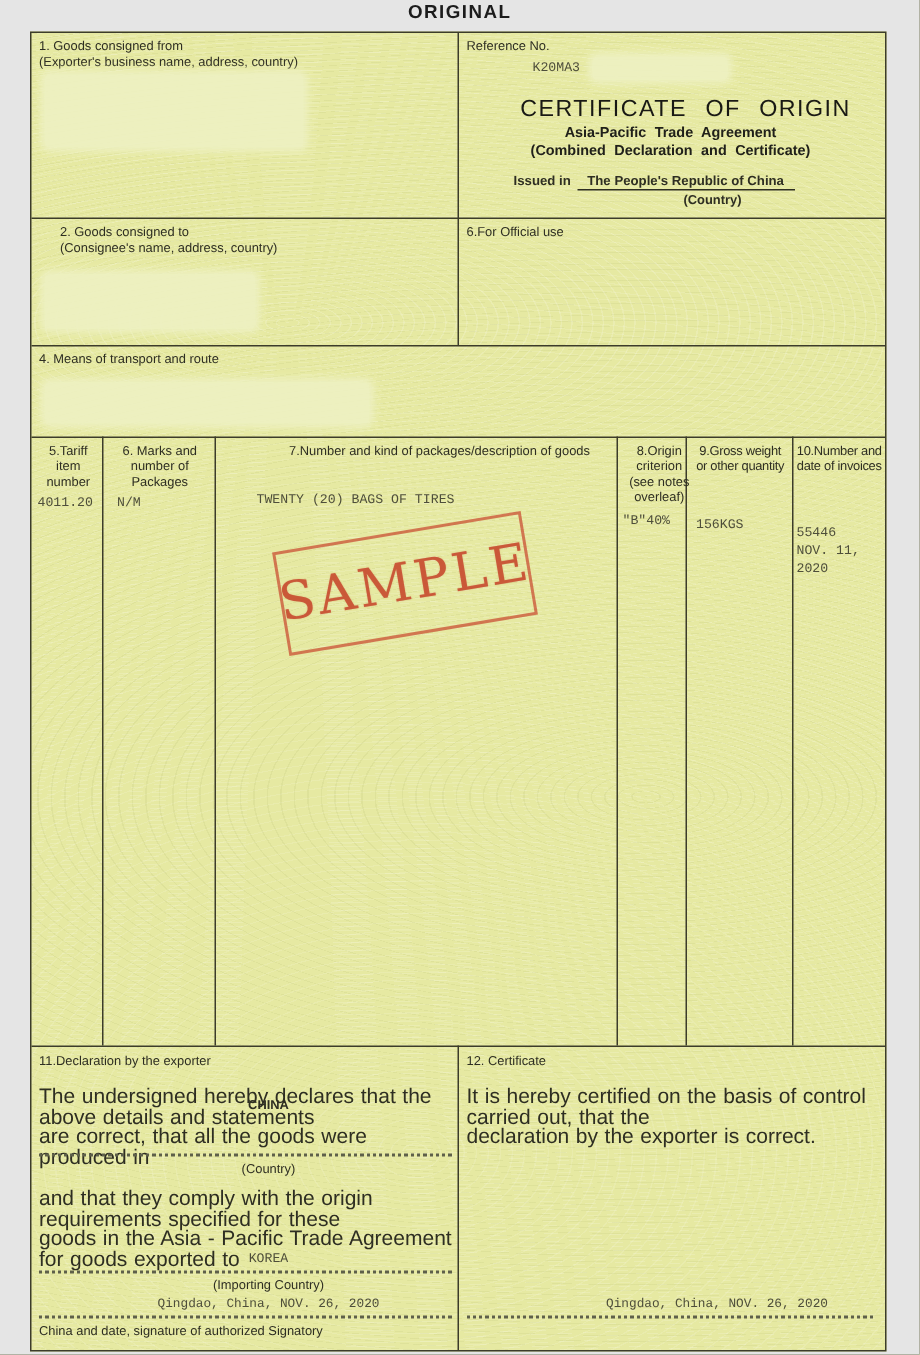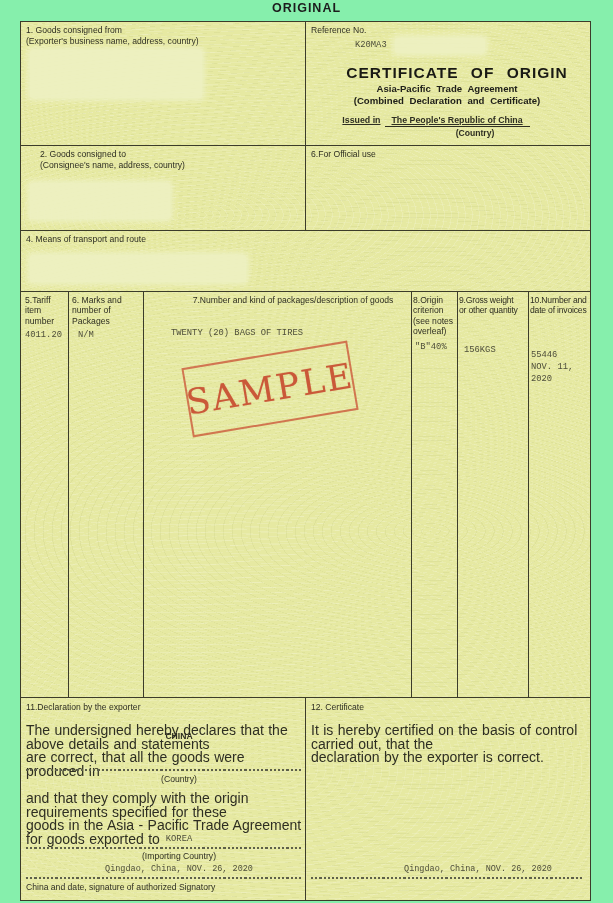--- a/index.html
+++ b/index.html
@@ -5,21 +5,21 @@
   :root{
     --paper:#e6e9a2;
     --paper-light:#eef1c2;
     --grid:#3c3c2a;
     --ink:#2e2e22;
     --type-ink:#4e4e3a;
     --stamp:#c7492f;
   }
   html,body{margin:0;padding:0;background:#888;}
   .sheet{
-    position:relative;width:613px;height:903px;background:#86efac;
+    position:relative;width:613px;height:903px;background:#e5e5e5;
     font-family:"Liberation Sans",sans-serif;color:var(--ink);
     margin:0 auto;overflow:hidden;
   }
   .copy-label{
     position:absolute;top:1px;left:0;width:100%;text-align:center;
     font-size:12.5px;font-weight:bold;letter-spacing:1px;color:#1c1c1c;
   }
   .cert{
     position:absolute;left:20px;top:21px;width:569px;height:878px;
     border:1.2px solid var(--grid);
@@ -30,28 +30,28 @@
       repeating-radial-gradient(ellipse 380px 260px at 45% 85%, rgba(255,255,255,.12) 0 1px, rgba(0,0,0,0) 1px 8px);
   }
   .hl,.vl{position:absolute;background:var(--grid);}
   .hl{height:1.1px;left:0;width:100%;}
   .vl{width:1.1px;}
   .lbl{position:absolute;font-size:8.6px;line-height:10.6px;white-space:pre-line;}
   .tw{position:absolute;font-family:"Liberation Mono","DejaVu Sans Mono",monospace;
       font-size:8.8px;line-height:12px;color:var(--type-ink);white-space:pre-line;}
   .redact{position:absolute;background:var(--paper-light);border-radius:3px;
           box-shadow:0 0 5px 3px var(--paper-light);opacity:.92;}
-  .title-main{font-size:15.5px;font-weight:bold;letter-spacing:1px;word-spacing:7px;color:#191914;margin-left:20px;}
+  .title-main{font-size:15.5px;font-weight:normal;letter-spacing:1px;word-spacing:7px;color:#191914;margin-left:20px;}
   .title-sub{font-size:9.6px;font-weight:bold;word-spacing:3px;margin-top:1px;color:#20201a;}
   .title-wrap{position:absolute;left:284px;top:42px;width:284px;text-align:center;}
-  .issued-row{position:absolute;left:284px;top:93px;width:262px;text-align:center;font-size:8.8px;font-weight:bold;text-decoration:underline;}
+  .issued-row{position:absolute;left:284px;top:93px;width:262px;text-align:center;font-size:8.8px;font-weight:bold;}
   .issued-value{border-bottom:1px solid #2e2e22;padding:0 7px 1px 7px;margin-left:4px;}
   .issued-note{position:absolute;left:284px;top:106px;width:284px;text-align:center;
                padding-left:56px;box-sizing:border-box;font-size:8.6px;font-weight:bold;}
-  .cell-head{position:absolute;font-size:8.6px;line-height:10.4px;white-space:pre-line;}
+  .cell-head{position:absolute;font-size:8.6px;line-height:10.4px;white-space:pre-line;text-align:center;}
   .center{text-align:center;margin-left:16px;}
   .dot{position:absolute;height:1.6px;
        background-image:repeating-linear-gradient(90deg,#5e604a 0 2.2px,rgba(0,0,0,0) 2.2px 4.2px);}
   .note{position:absolute;font-size:8.6px;font-weight:bold;}
   .para{position:absolute;font-size:14px;line-height:13.5px;white-space:pre-line;word-spacing:.5px;}
   .stamp{
     position:absolute;left:186px;top:354px;width:164px;height:66px;
     border:2.6px solid rgba(201,74,47,.72);
     transform:rotate(-9.5deg);
     display:flex;align-items:center;justify-content:center;

